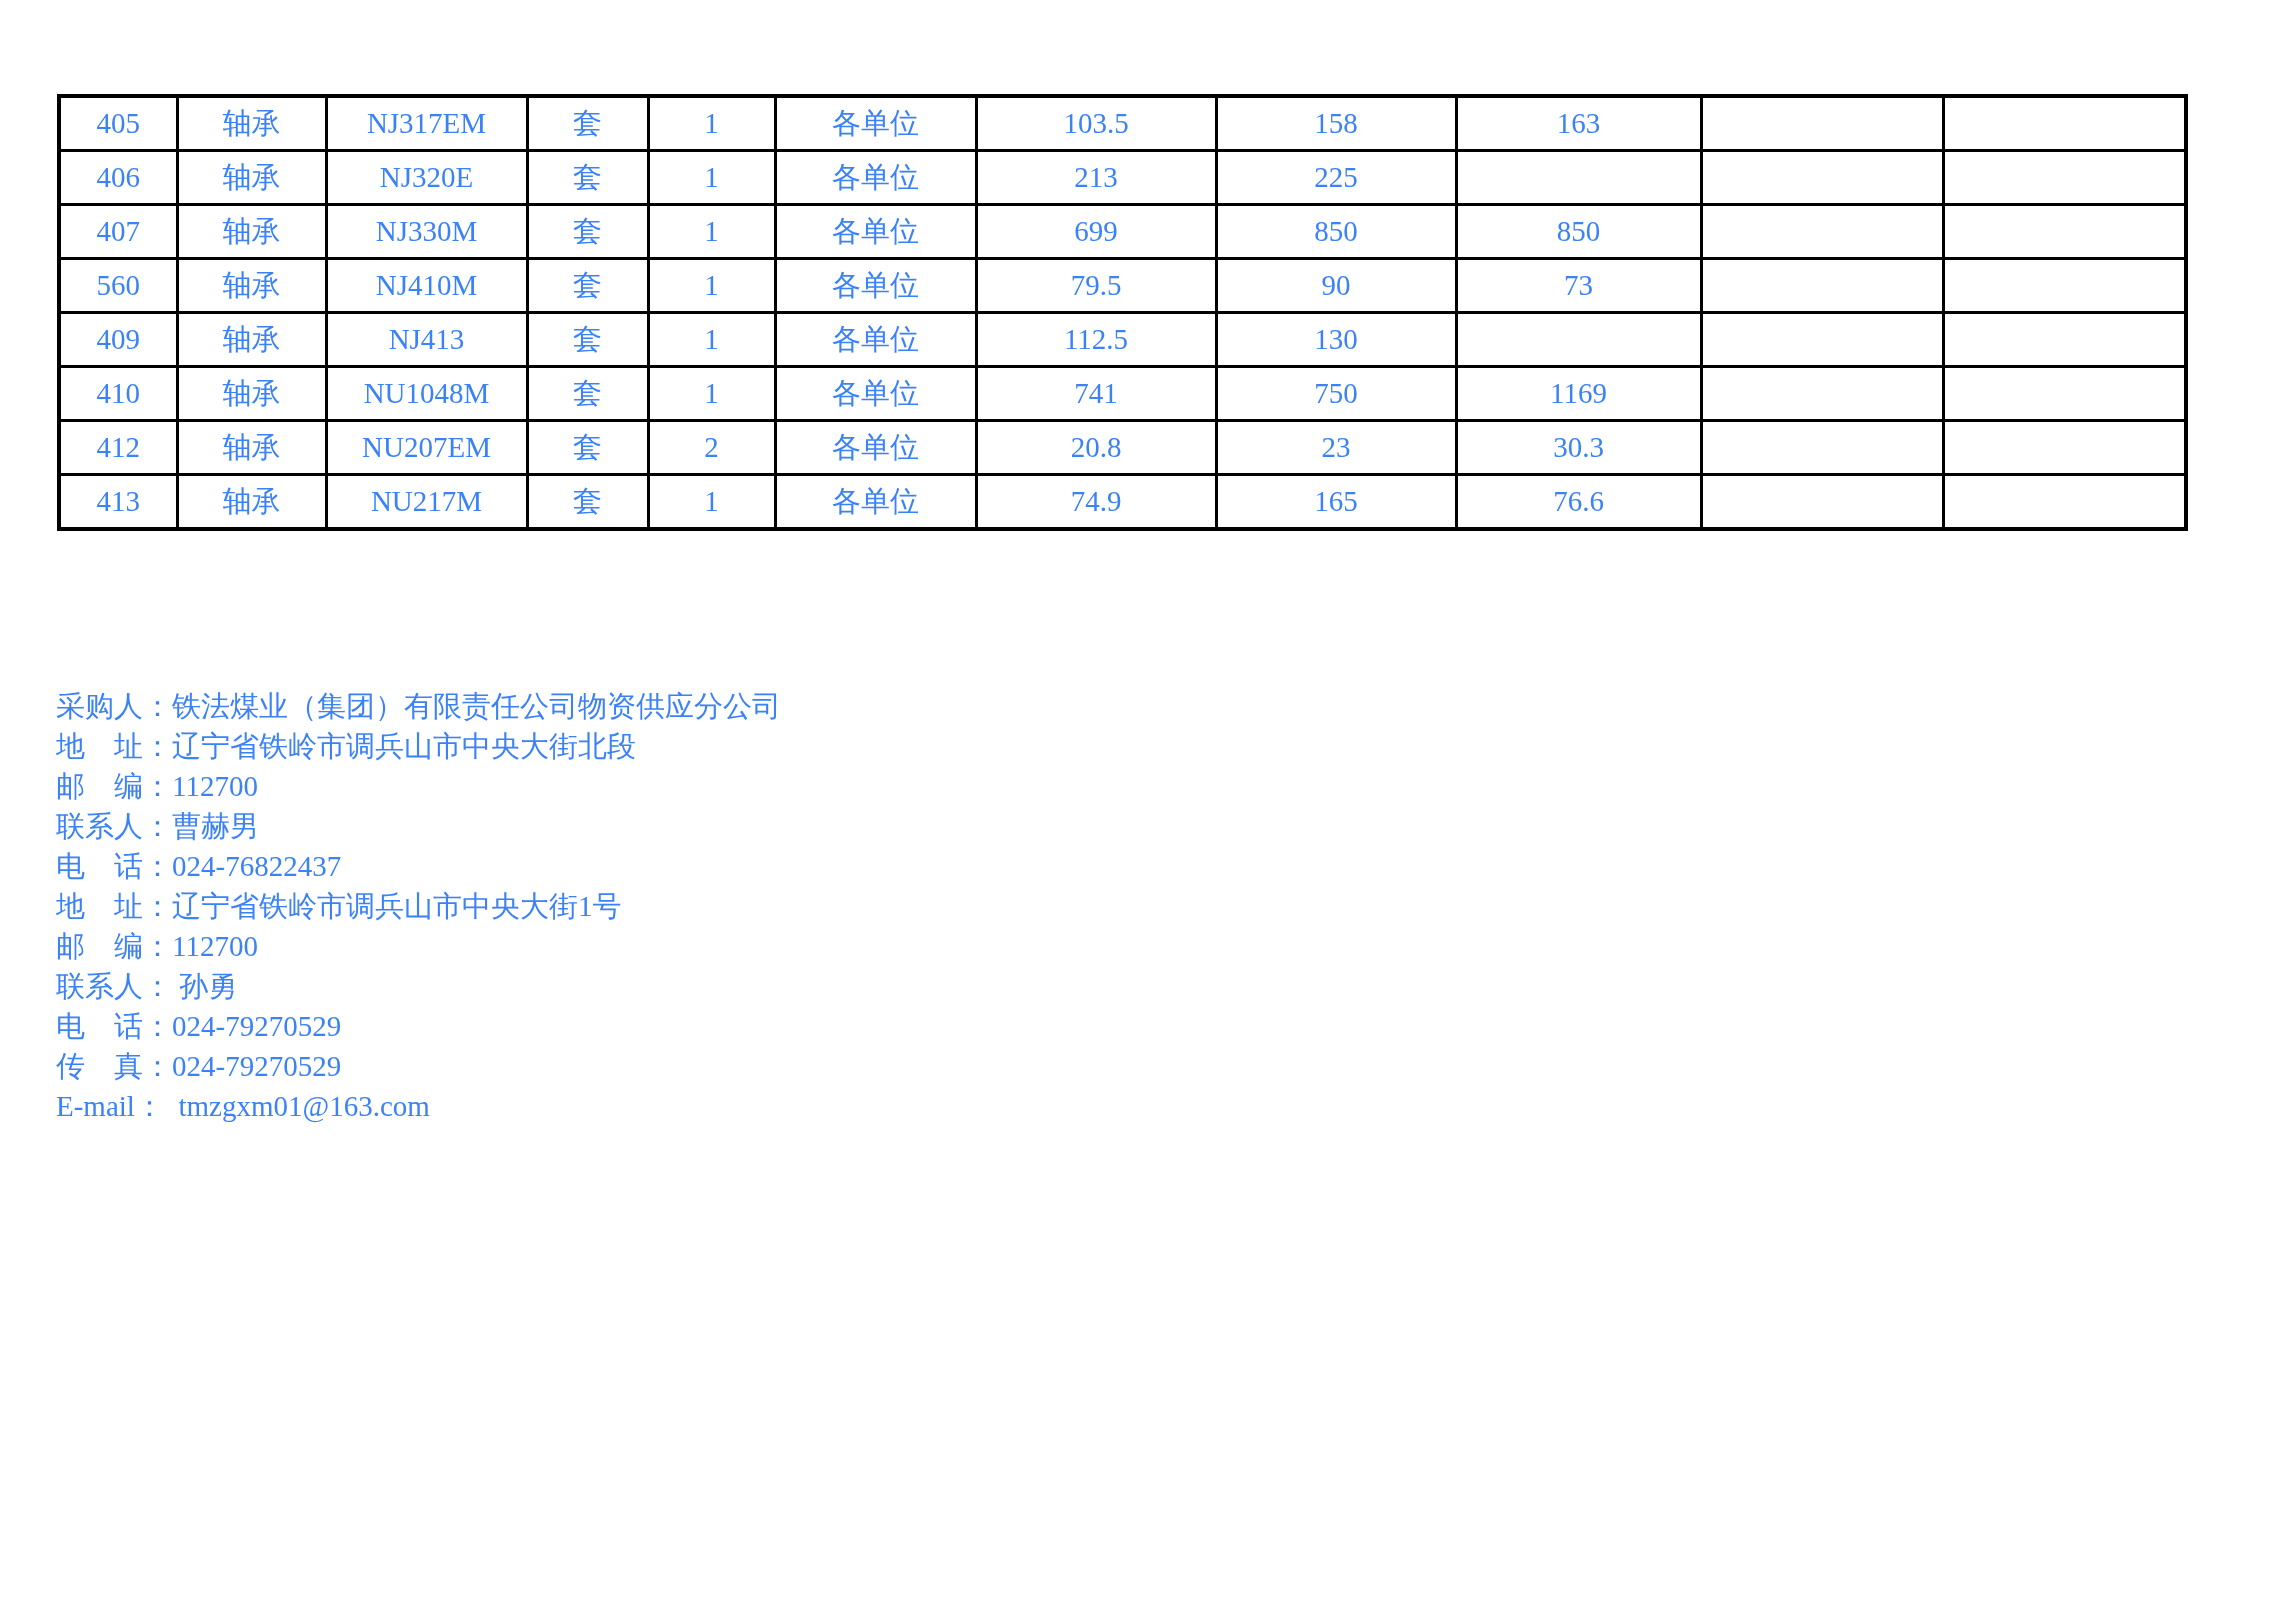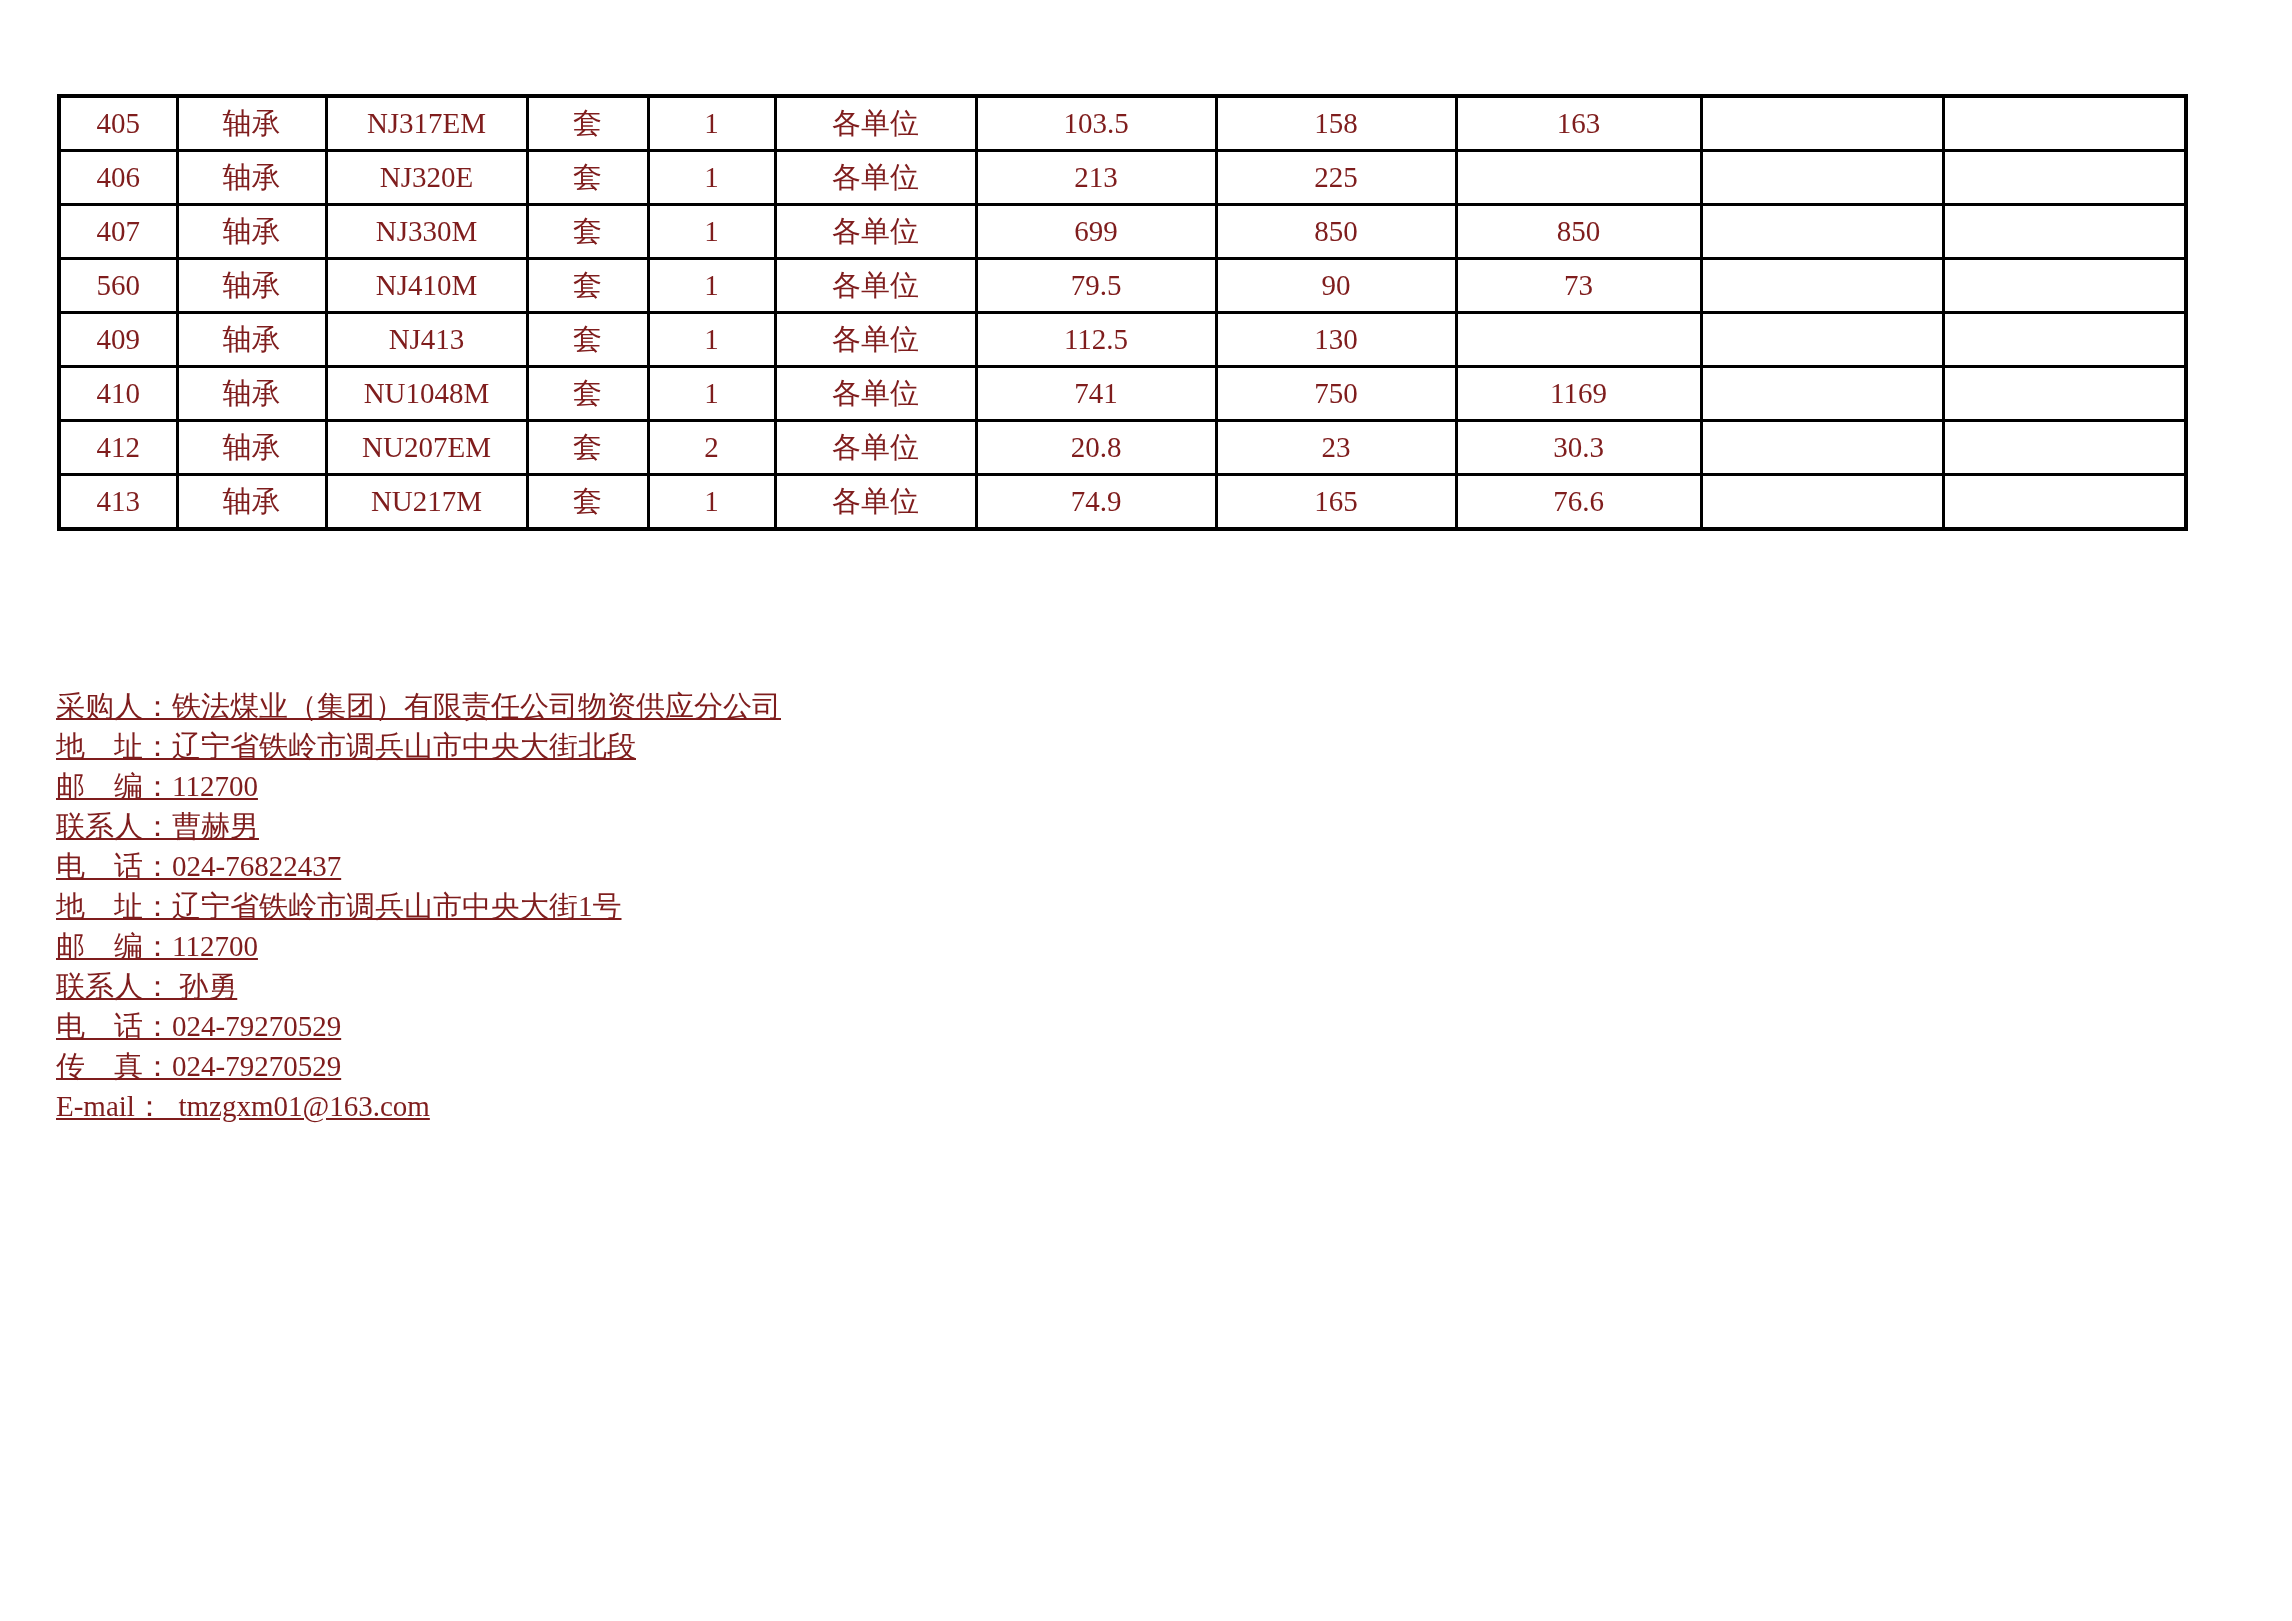--- a/index.html
+++ b/index.html
@@ -6,21 +6,21 @@
     margin: 0;
     padding: 0;
     background: #ffffff;
   }
   .page {
     position: relative;
     width: 2293px;
     height: 1621px;
     background: #ffffff;
     overflow: hidden;
-    color: #7f1d1d;
+    color: #3b82f6;
     font-family: "Liberation Serif", "DejaVu Serif", serif;
   }
   table.items {
     position: absolute;
     left: 57px;
     top: 94px;
     width: 2127px;
     border-collapse: collapse;
     table-layout: fixed;
     border: 4.9px solid #000000;
@@ -38,21 +38,20 @@
   .contact {
     position: absolute;
     left: 56px;
     top: 686px;
     font-size: 29px;
     line-height: 40px;
     white-space: pre;
   }
   .contact div {
     height: 40px;
-    text-decoration: underline;
   }
 </style>
 </head>
 <body>
 
 <div class="page">
 
   <table class="items">
     <colgroup>
       <col style="width:118px">

